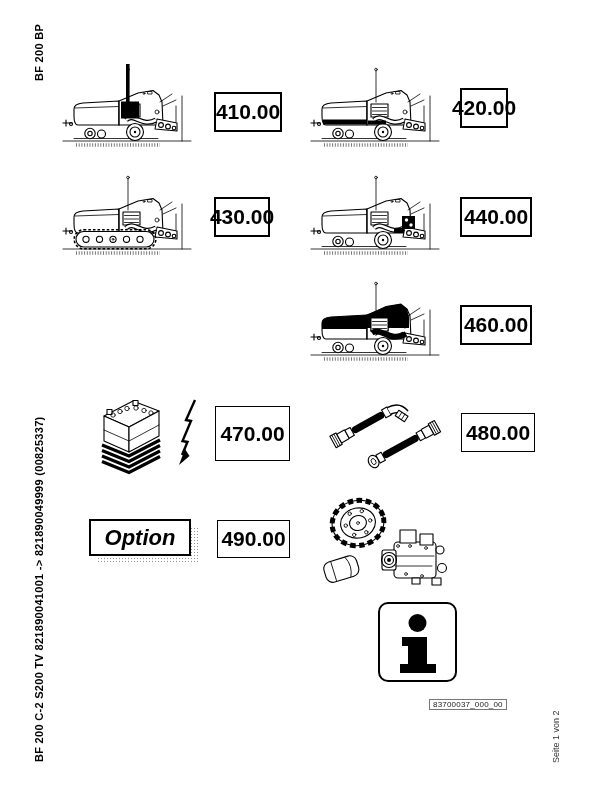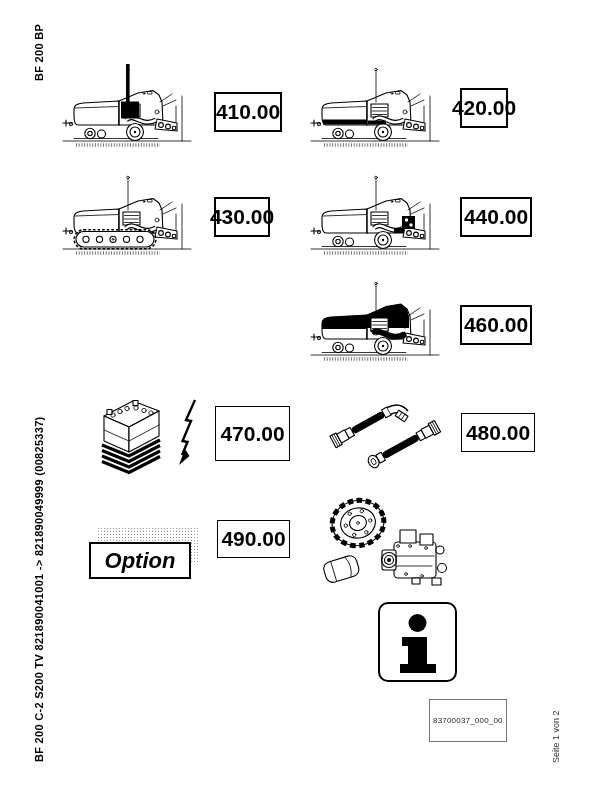--- a/index.html
+++ b/index.html
@@ -19,25 +19,25 @@
   .thin{stroke-width:0.8;}
   .bk{fill:#000;stroke:none;}
   .rib{fill:none;stroke:#000;stroke-width:3.2;}
   .boltline{fill:none;stroke:#000;stroke-width:2.4;}
   .option-wrap{position:absolute;left:89px;top:519px;width:112px;height:48px;}
   .option-shadow{position:absolute;left:8px;top:8px;width:102px;height:37px;
       background-image:radial-gradient(#8f8f8f 0.9px,rgba(0,0,0,0) 1px);
       background-size:3px 3px;}
   .option-box{position:absolute;left:0;top:0;width:102px;height:37px;border:2px solid #000;
       background:#fff;box-sizing:border-box;display:flex;align-items:center;justify-content:center;
-      font-weight:bold;font-style:italic;font-size:22px;margin-top:23px;}
+      font-weight:bold;font-style:italic;font-size:22px;}
   .infobox{position:absolute;left:378px;top:602px;width:79px;height:80px;border:2.5px solid #000;
       border-radius:10px;background:#fff;box-sizing:border-box;}
   .refbox{position:absolute;left:429px;top:699px;border:1px solid #777;color:#222;
-      font-size:8px;padding:16px 3px;background:#fff;letter-spacing:.2px;}
+      font-size:8px;padding:0 3px;background:#fff;letter-spacing:.2px;}
 </style>
 </head>
 <body>
 
 <svg width="0" height="0" style="position:absolute" aria-hidden="true">
   <defs>
     <g id="pv-base">
       <path class="ln thin" d="M3,79 H131"></path>
       <path d="M16,83 H100" fill="none" stroke="#777" stroke-width="3.6" stroke-dasharray="1,1.7"></path>
       <path class="ln thin" d="M122,34 V79"></path>

